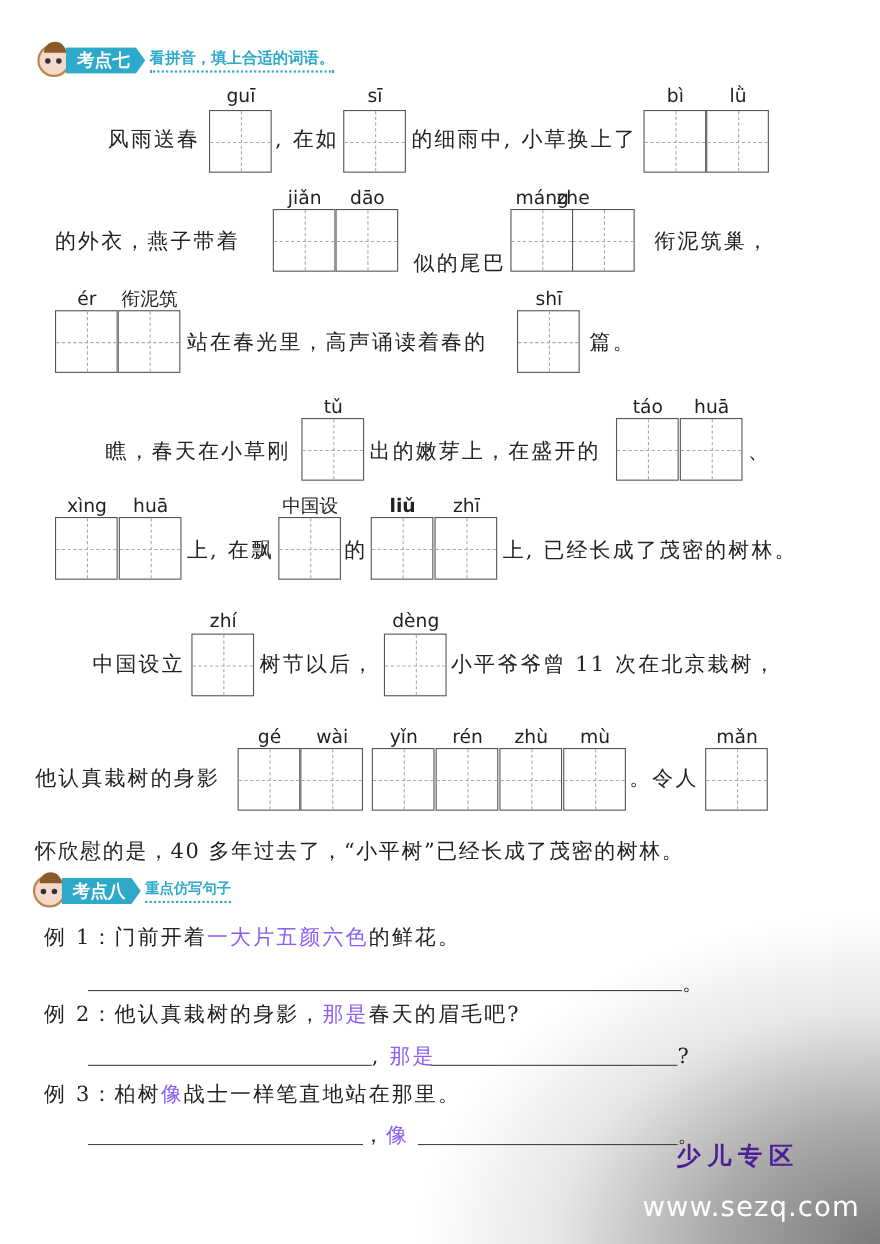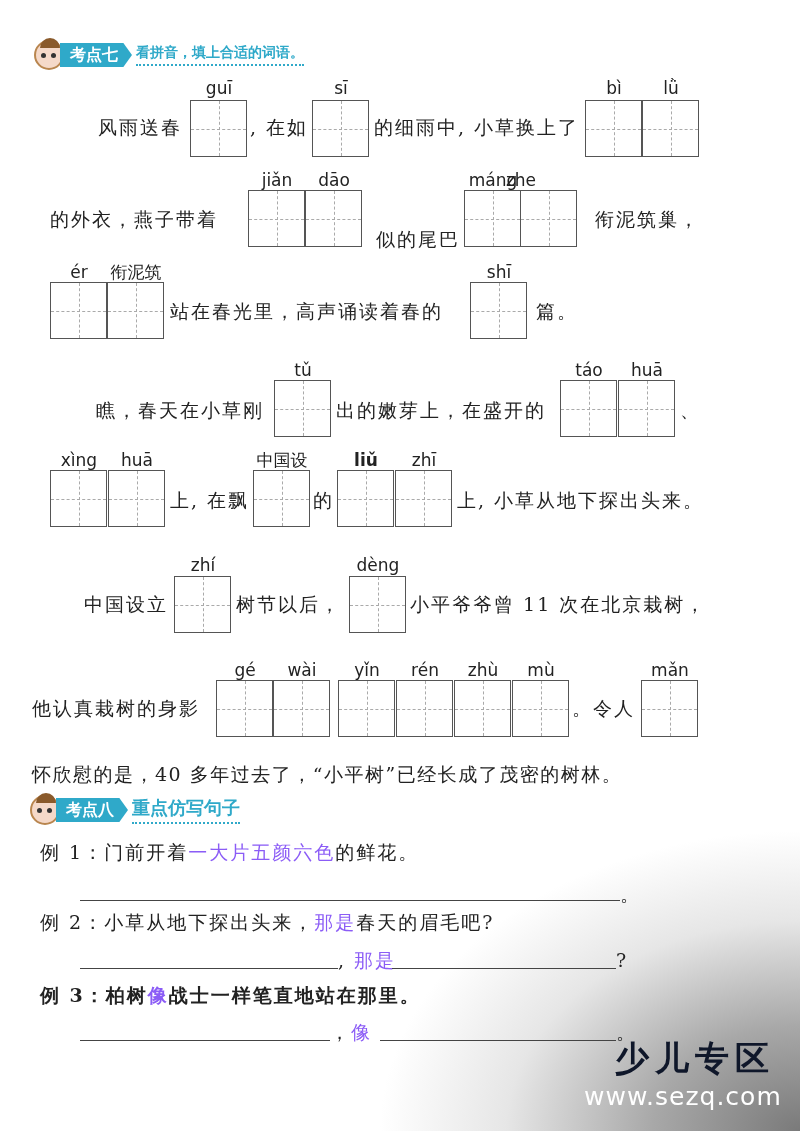--- a/index.html
+++ b/index.html
@@ -11,21 +11,21 @@
   .mascot::after{content:"";position:absolute;left:4px;top:-4px;width:20px;height:10px;border-radius:10px 10px 0 0;background:#8a5a2b;}
   .tag{background:#2fa9c9;color:#fff;font-family:"DejaVu Sans",sans-serif;font-weight:bold;font-size:16px;height:24px;line-height:24px;padding:0 14px 0 10px;clip-path:polygon(0 0,88% 0,100% 50%,88% 100%,0 100%);margin-left:-4px;}
   .tagtext{color:#2fa9c9;font-family:"DejaVu Sans",sans-serif;font-weight:bold;font-size:14px;margin-left:4px;border-bottom:2px dotted #2fa9c9;padding-bottom:2px;}
   .txt{position:absolute;font-size:19px;letter-spacing:2px;white-space:nowrap;line-height:24px;}
   .py{position:absolute;font-family:"DejaVu Sans",sans-serif;font-size:17px;color:#222;text-align:center;width:58px;line-height:20px;}
   .box{position:absolute;width:57px;height:57px;border:1.5px solid #555;box-sizing:border-box;background:#fff;}
   .box::before{content:"";position:absolute;left:50%;top:0;bottom:0;border-left:1px dashed #aaa;}
   .box::after{content:"";position:absolute;top:50%;left:0;right:0;border-top:1px dashed #aaa;}
   .red{color:#8b5cf6;}
   .blank{position:absolute;border-bottom:1.5px solid #444;height:0;}
-  .wm1{position:absolute;left:615px;top:1036px;color:#0f172a;font-family:"DejaVu Sans",sans-serif;font-weight:bold;font-size:34px;letter-spacing:6px;}
+  .wm1{position:absolute;left:615px;top:1036px;color:#4c1d95;font-family:"DejaVu Sans",sans-serif;font-weight:bold;font-size:22px;letter-spacing:6px;}
   .wm2{position:absolute;left:584px;top:1082px;color:#fff;font-family:"DejaVu Sans",sans-serif;font-size:25px;letter-spacing:1px;}
 </style>
 </head>
 <body>
 
 <div class="bg-fade"></div>
 
 <div class="hdr" style="left:34px;top:42px;">
   <div class="mascot"></div>
   <div class="tag">考点七</div>
@@ -80,21 +80,21 @@
 <div class="box" style="left:50px;top:470px;"></div>
 <div class="box" style="left:108px;top:470px;"></div>
 <div class="txt" style="left:170px;top:488px;">上, 在飘</div>
 <div class="py" style="left:253px;top:450px;">中国设立</div>
 <div class="box" style="left:253px;top:470px;"></div>
 <div class="txt" style="left:313px;top:488px;">的</div>
 <div class="py" style="left:337px;top:450px;font-weight:bold;">liǔ</div>
 <div class="py" style="left:395px;top:450px;">zhī</div>
 <div class="box" style="left:337px;top:470px;"></div>
 <div class="box" style="left:395px;top:470px;"></div>
-<div class="txt" style="left:457px;top:488px;">上, 小草从地下探出头来。</div>
+<div class="txt" style="left:457px;top:488px;">上, 已经长成了茂密的树林。</div>
 
 <div class="txt" style="left:84px;top:592px;">中国设立</div>
 <div class="py" style="left:174px;top:555px;">zhí</div>
 <div class="box" style="left:174px;top:576px;"></div>
 <div class="txt" style="left:236px;top:592px;">树节以后，</div>
 <div class="py" style="left:349px;top:555px;">dèng</div>
 <div class="box" style="left:349px;top:576px;"></div>
 <div class="txt" style="left:410px;top:592px;">小平爷爷曾 11 次在北京栽树，</div>
 
 <div class="txt" style="left:32px;top:696px;">他认真栽树的身影</div>
@@ -112,38 +112,38 @@
 <div class="box" style="left:512px;top:680px;"></div>
 <div class="txt" style="left:572px;top:696px;">。令人</div>
 <div class="py" style="left:641px;top:660px;">mǎn</div>
 <div class="box" style="left:641px;top:680px;"></div>
 
 <div class="txt" style="left:32px;top:762px;letter-spacing:1.5px;">怀欣慰的是，40 多年过去了，“小平树”已经长成了茂密的树林。</div>
 
 <div class="hdr" style="left:30px;top:797px;">
   <div class="mascot"></div>
   <div class="tag">考点八</div>
-  <div class="tagtext" style="font-size:18px;">重点仿写句子</div>
+  <div class="tagtext" style="font-size:13px;">重点仿写句子</div>
 </div>
 
 <div class="txt" style="left:40px;top:840px;">
   <span>例 1：</span><span>门前开着</span><span class="red">一大片五颜六色</span><span>的鲜花。</span>
 </div>
 <div class="blank" style="left:80px;top:900px;width:540px;"></div>
 <div class="txt" style="left:620px;top:882px;">。</div>
 
 <div class="txt" style="left:40px;top:910px;">
-  <span>例 2：</span><span>小草从地下探出头来，</span><span class="red">那是</span><span>春天的眉毛吧?</span>
+  <span>例 2：</span><span>他认真栽树的身影，</span><span class="red">那是</span><span>春天的眉毛吧?</span>
 </div>
 <div class="blank" style="left:80px;top:968px;width:258px;"></div>
 <div class="txt" style="left:338px;top:948px;"><span>, </span><span class="red">那是</span></div>
 <div class="blank" style="left:392px;top:968px;width:224px;"></div>
 <div class="txt" style="left:616px;top:948px;">?</div>
 
-<div class="txt" style="left:40px;top:983px;font-weight:bold;">
+<div class="txt" style="left:40px;top:983px;">
   <span>例 3：</span><span>柏树</span><span class="red">像</span><span>战士一样笔直地站在那里。</span>
 </div>
 <div class="blank" style="left:80px;top:1040px;width:250px;"></div>
 <div class="txt" style="left:330px;top:1020px;"><span>，</span><span class="red">像</span></div>
 <div class="blank" style="left:380px;top:1040px;width:236px;"></div>
 <div class="txt" style="left:616px;top:1020px;">。</div>
 
 <div class="wm1">少儿专区</div>
 <div class="wm2">www.sezq.com</div>
 

